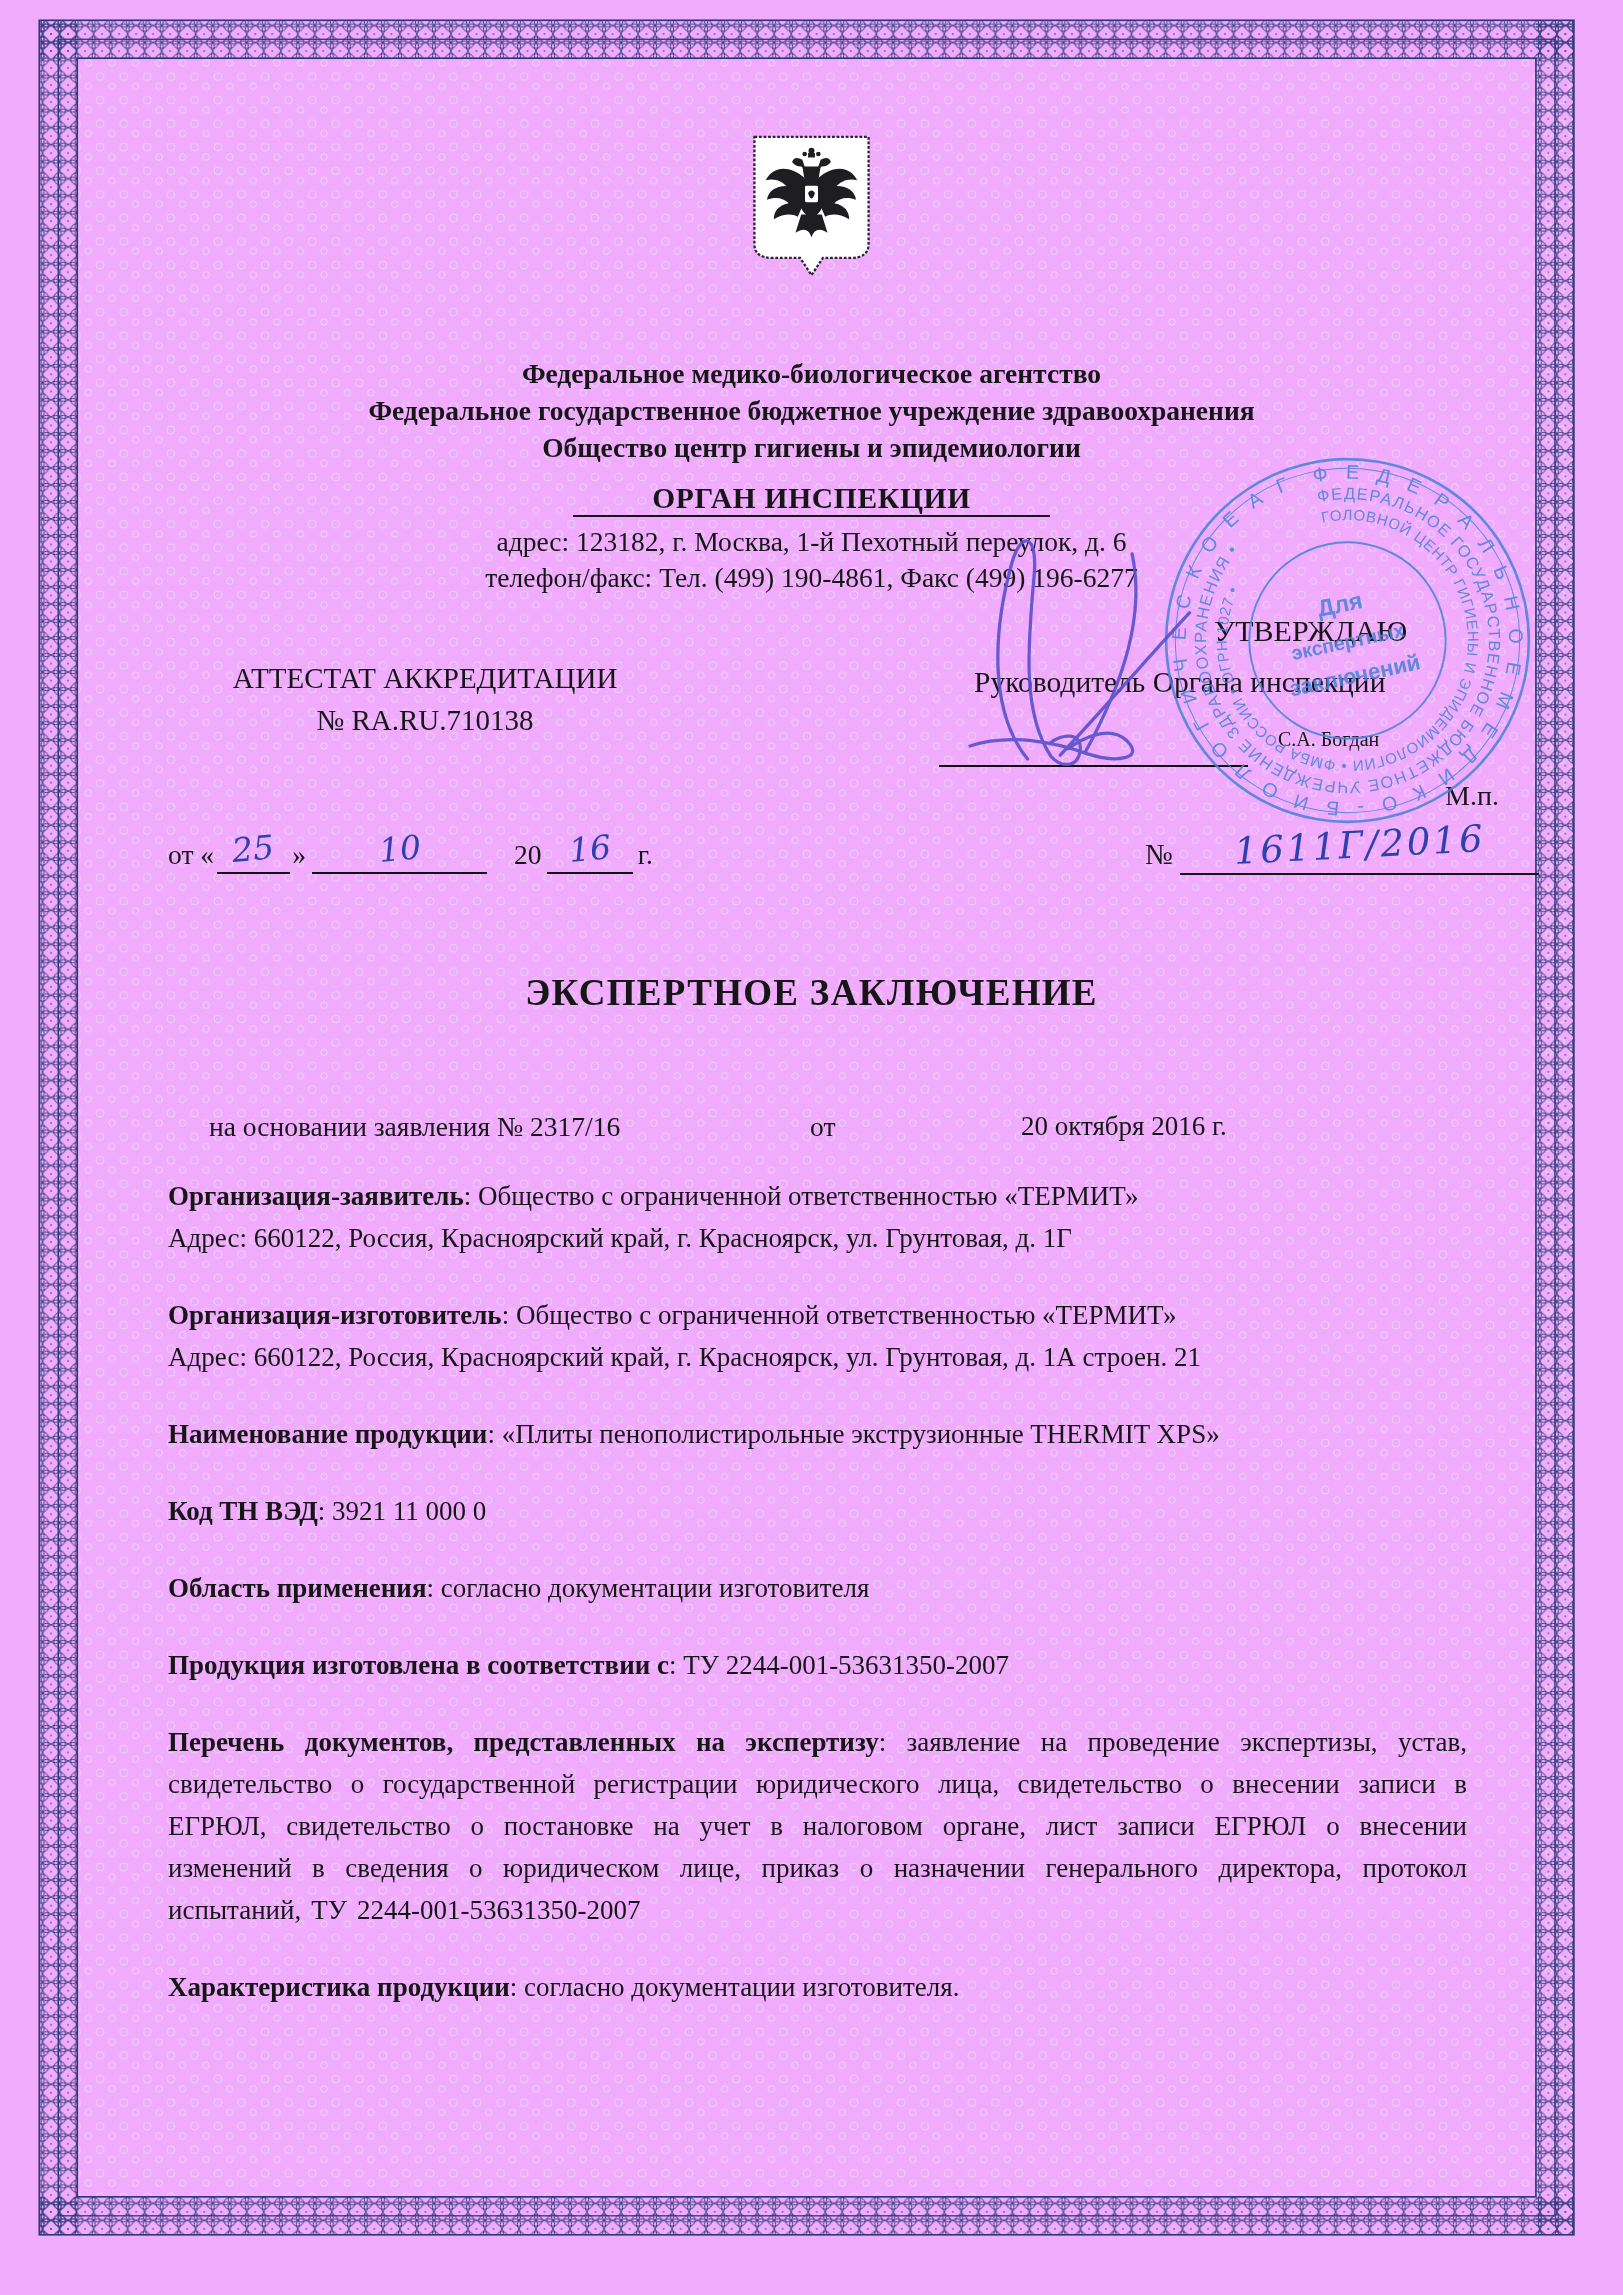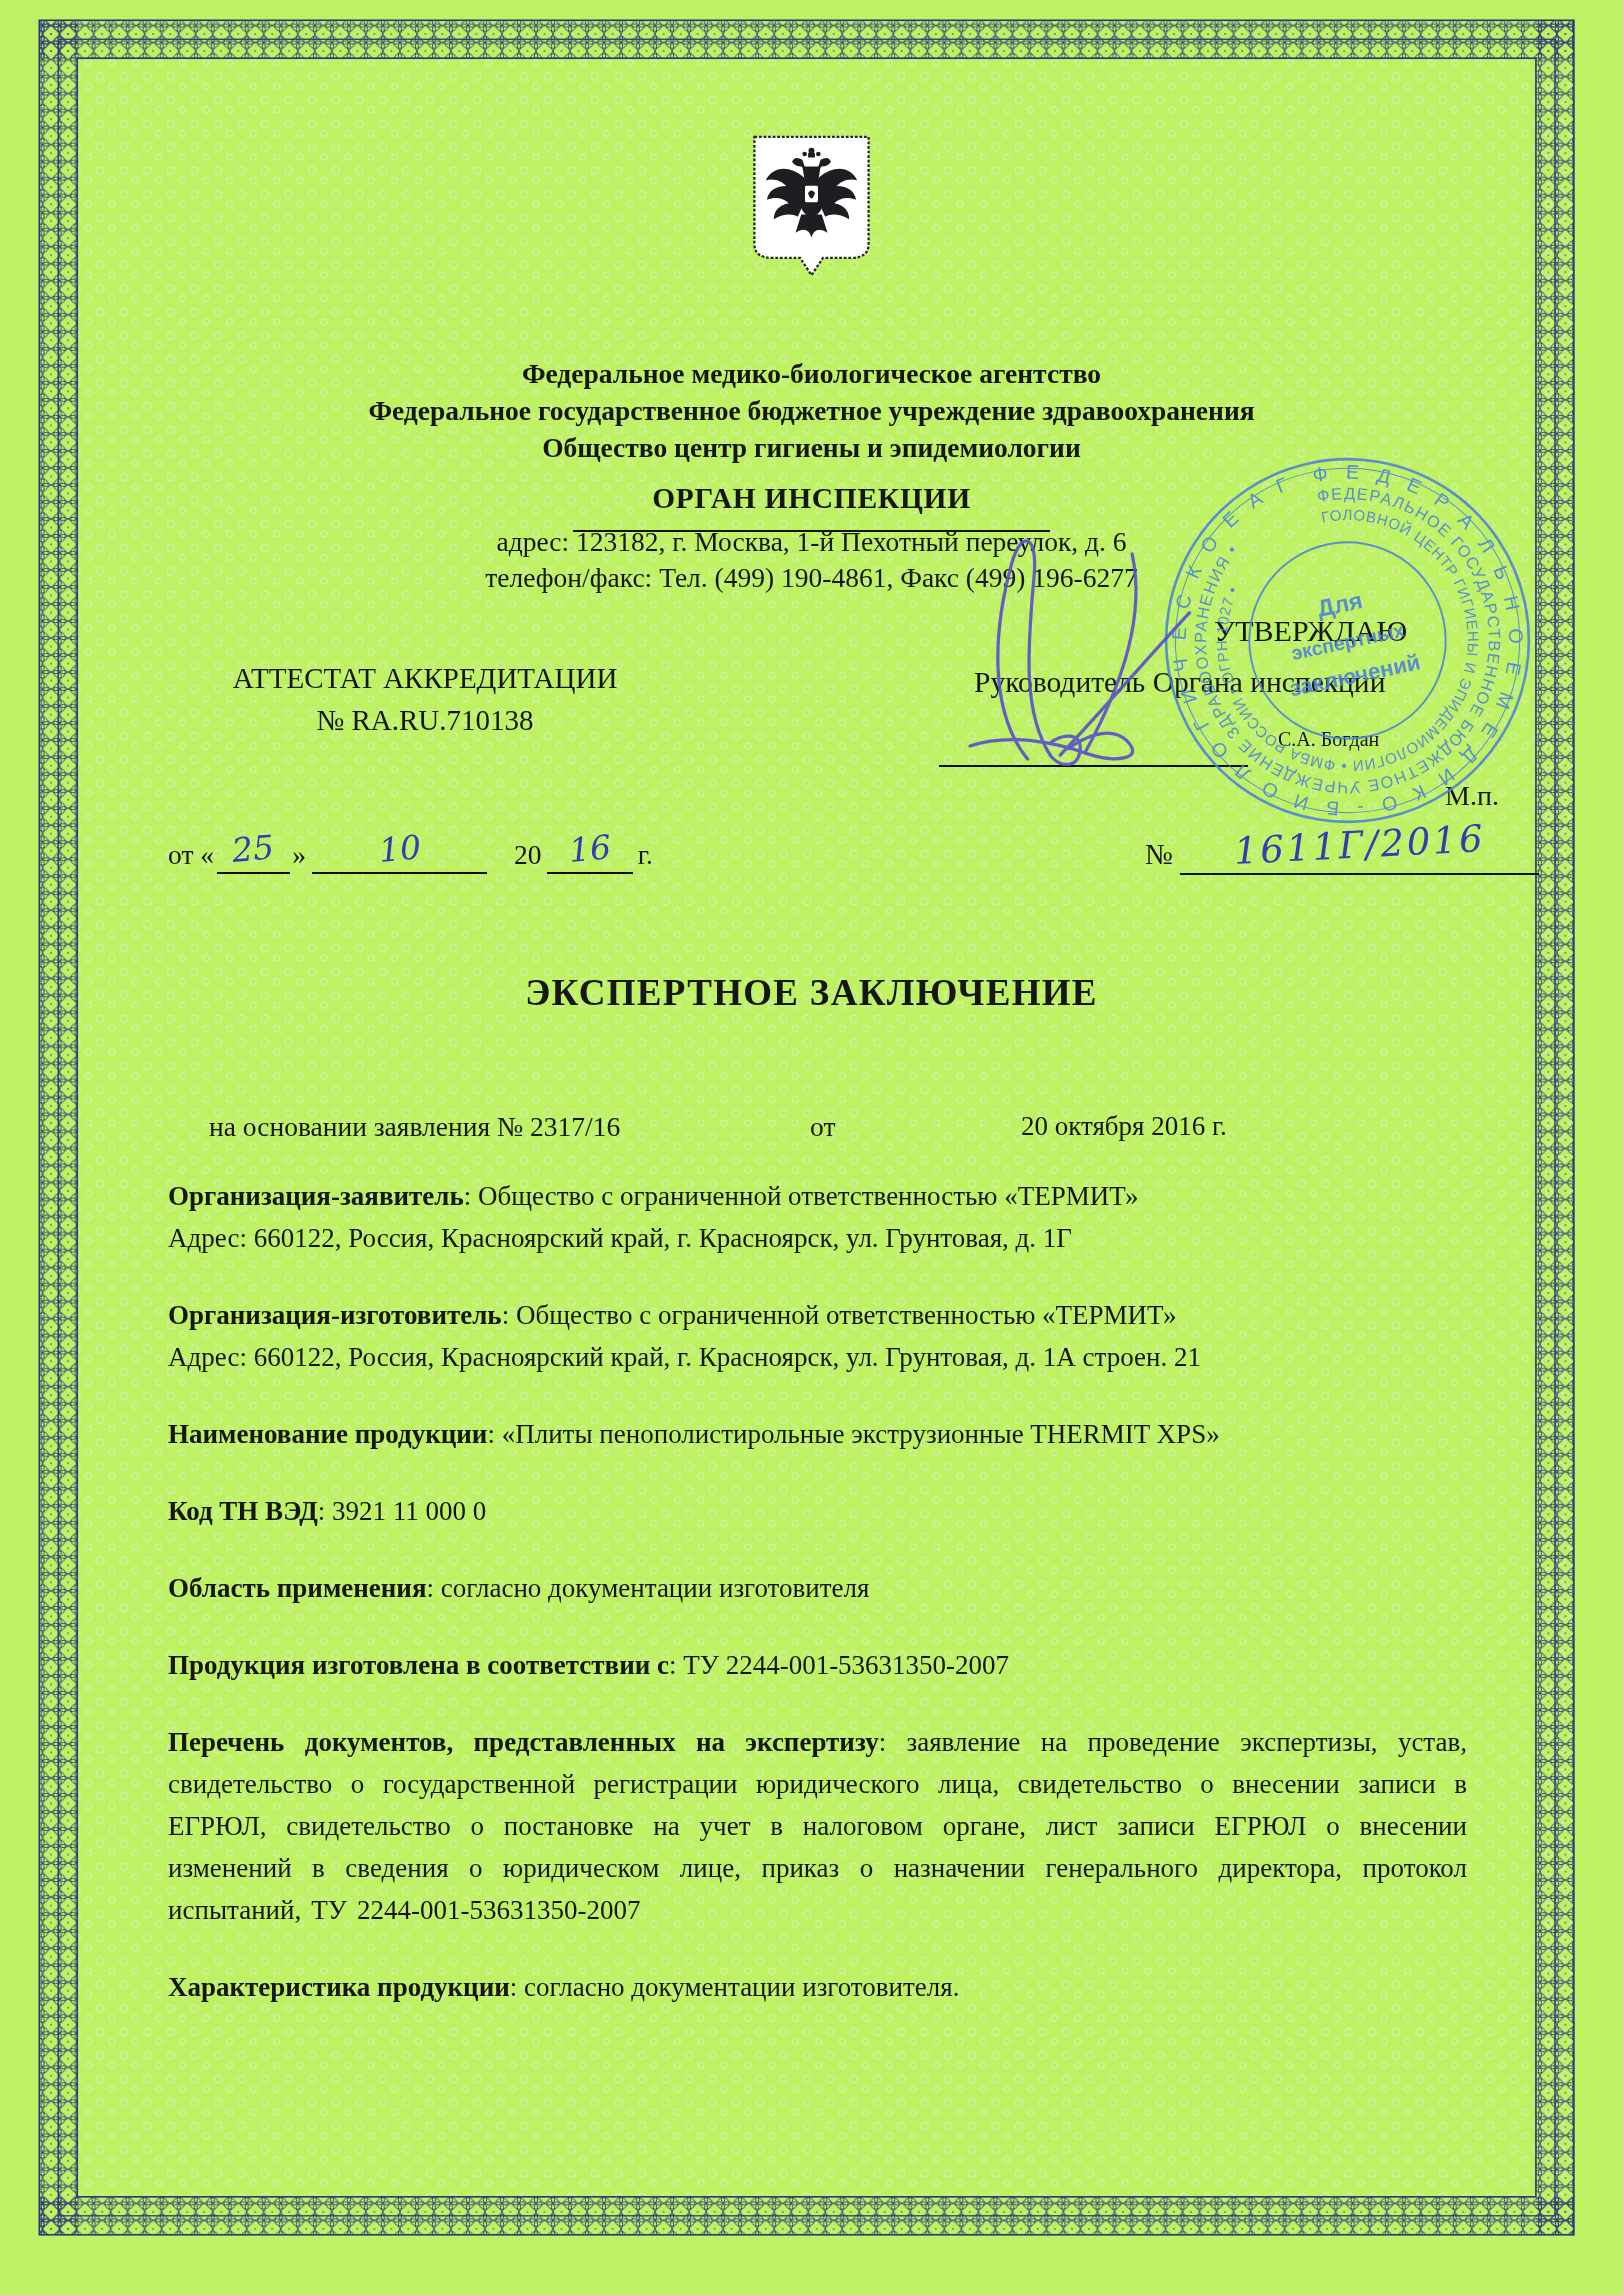--- a/index.html
+++ b/index.html
@@ -1,29 +1,29 @@
 <!DOCTYPE html>
 <html style="font-size:10.5px"><head>
 <meta charset="utf-8">
 <style>
   html,body{margin:0;padding:0;background:#9a9a9a;}
   .page{
     position:relative;
     width:1623px;height:2295px;
-    background:#bef264;
+    background:#f0abfc;
     overflow:hidden;
     font-family:"Liberation Serif","DejaVu Serif",serif;
     color:#161616;
   }
   .abs{position:absolute;}
   svg{display:block;}
   
   .org-lines{left:0;top:355px;width:1623px;text-align:center;font-weight:bold;font-size:27.5px;line-height:37px;}
   .dept-row{left:0;top:482px;width:1623px;text-align:center;}
-  .dept-text{display:inline-block;font-weight:bold;font-size:29.5px;letter-spacing:0.7px;padding:0 79px 15px 79px;border-bottom:2.6px solid #15151a;}
+  .dept-text{display:inline-block;font-weight:bold;font-size:29.5px;letter-spacing:0.7px;padding:0 79px 0 79px;border-bottom:2.6px solid #15151a;}
   .addr1{left:0;top:526px;width:1623px;text-align:center;font-size:27.5px;}
   .addr2{left:0;top:562px;width:1623px;text-align:center;font-size:27.5px;}
   
   .accr{left:124px;top:657px;width:602px;text-align:center;font-size:29px;line-height:42px;}
   
   .approve{left:1214px;top:614px;font-size:30px;}
   .role{left:974px;top:666px;font-size:29.5px;}
   .sig-underline{left:939px;top:765px;width:309px;border-top:2px solid #101010;height:0;}
   .sig-name{left:1278px;top:728px;font-size:20px;}
   .mp{left:1445px;top:780px;font-size:28px;}

